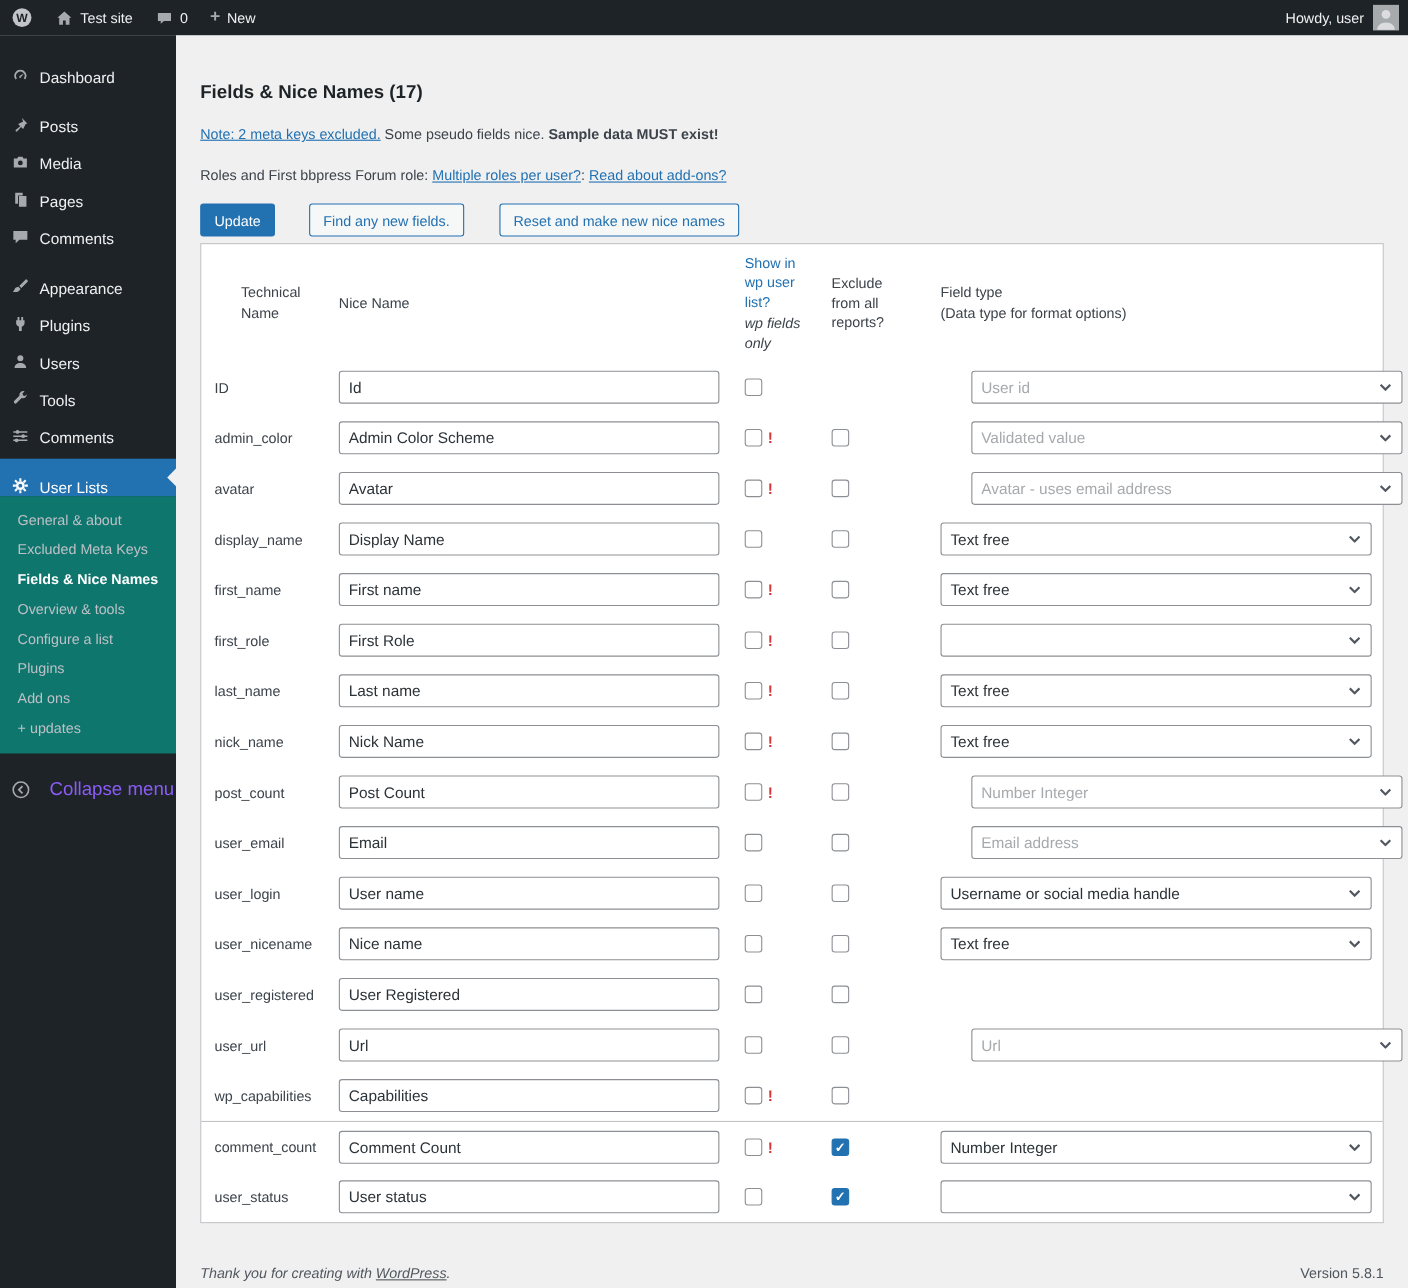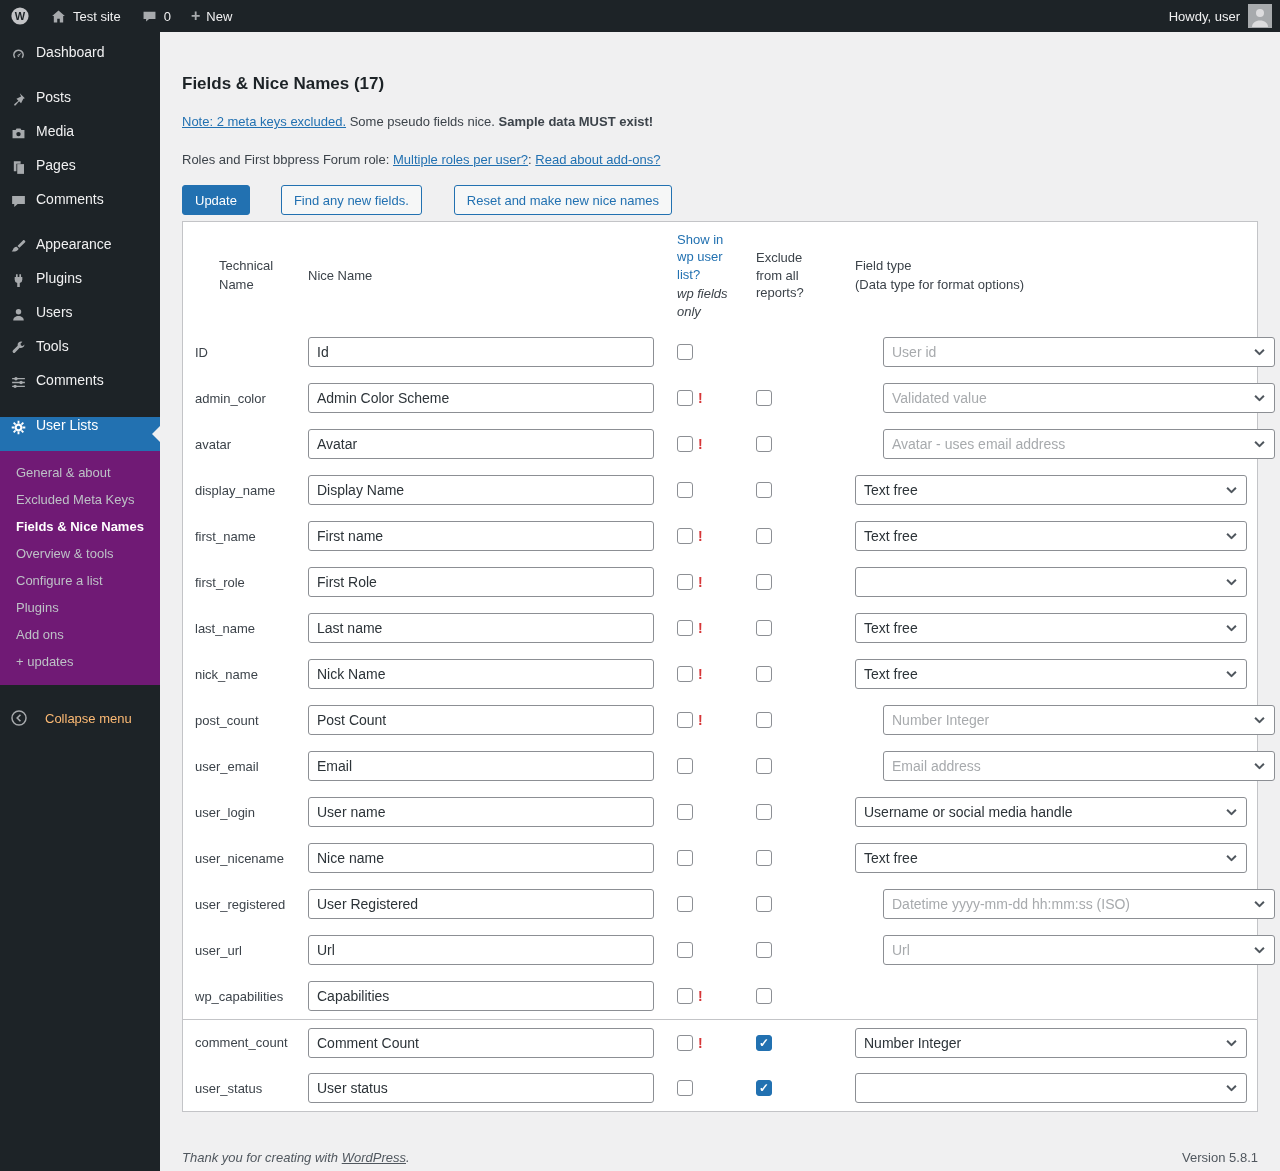--- a/index.html
+++ b/index.html
@@ -27,38 +27,38 @@
   .avatar-box { width: 24px; height: 24px; overflow: hidden; }
   .avatar-box svg { width: 24px; height: 24px; display: block; }
 
   
   .sidebar {
     position: absolute; top: 32px; left: 0; width: 160px; height: 1139px;
     background: #1d2327; font-size: 14px; z-index: 10;
   }
   .menu-top { padding-top: 12px; }
   .menu-item {
-    display: flex; align-items: flex-start; height: 34px; padding-left: 8px;
+    display: flex; align-items: flex-end; height: 34px; padding-left: 8px;
     color: #f0f0f1; cursor: pointer; position: relative;
   }
   .menu-item.sep-before { margin-top: 11px; }
   .menu-icon { width: 20px; height: 20px; margin-right: 8px; color: #a7aaad; display: flex; align-items: center; justify-content: center; flex: 0 0 20px; }
   .menu-icon svg { width: 17px; height: 17px; fill: currentColor; }
   .menu-item.active { background: #2271b1; color: #fff; }
   .menu-item.active .menu-icon { color: #fff; }
   .menu-item.active::after {
     content: ""; position: absolute; right: 0; top: 50%; margin-top: -8px;
     border: 8px solid transparent; border-right-color: #f0f0f1;
   }
-  .submenu { background: #701a75; padding: 8px 0 10px; }
+  .submenu { background: #0f766e; padding: 8px 0 10px; }
   .submenu-item { padding: 6px 12px 6px 16px; color: #bdc1c6; font-size: 13px; cursor: pointer; }
   .submenu-item.current { color: #fff; font-weight: bold; }
   .collapse-row {
     margin-top: 16px; display: flex; align-items: center; gap: 8px;
-    padding-left: 9px; color: #fdba74; font-size: 13px; height: 34px; cursor: pointer;
+    padding-left: 9px; color: #8b5cf6; font-size: 17px; height: 34px; cursor: pointer;
   }
   .collapse-row svg { width: 18px; height: 18px; }
 
   
   .content { position: absolute; top: 32px; left: 160px; width: 1024px; padding: 0 22px; }
   .page-title { margin-top: 42px; font-size: 17px; font-weight: bold; color: #1d2327; }
   .line { margin-top: 18px; font-size: 13px; line-height: 1.5; }
   a { color: #2271b1; text-decoration: underline; cursor: pointer; }
   .btn-row { margin-top: 16px; display: flex; }
   .btn {
@@ -591,28 +591,20 @@
     <div>
       <input type="text" class="nice-input" value="User Registered" style="">
     </div>
     <div class="cell-show">
       <input type="checkbox" class="show-box" style="">
 
     </div>
     <div>
       <input type="checkbox" class="exclude-box" style="">
     </div>
-    <div>
-      <span class="select-wrap">
-        <select class="type-select muted"><option>Datetime yyyy-mm-dd hh:mm:ss (ISO)</option></select>
-        <svg class="sel-arrow" viewBox="0 0 10 6" width="11" height="7">
-                <path d="M1 1l4 4 4-4" fill="none" stroke="#50575e" stroke-width="1.8"></path>
-              </svg>
-      </span>
-    </div>
   </div>
 
   <div class="trow">
     <div class="cell-tech">user_url</div>
     <div>
       <input type="text" class="nice-input" value="Url" style="">
     </div>
     <div class="cell-show">
       <input type="checkbox" class="show-box" style="">
 

